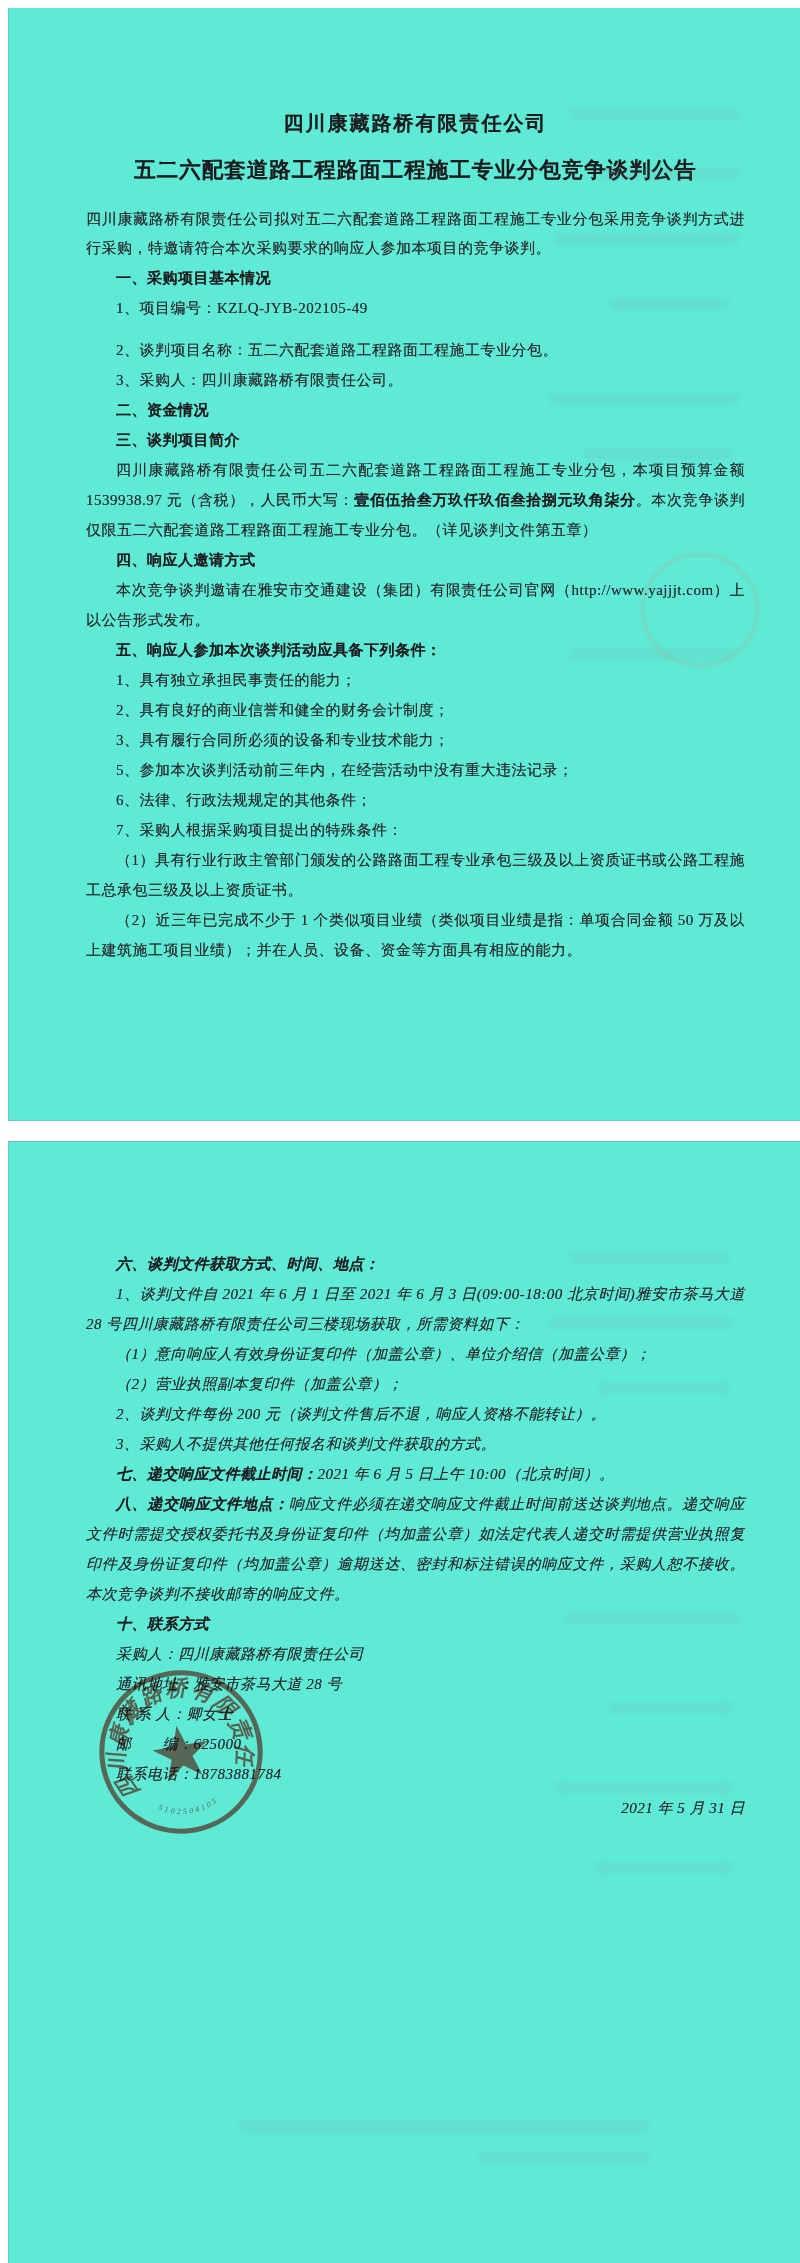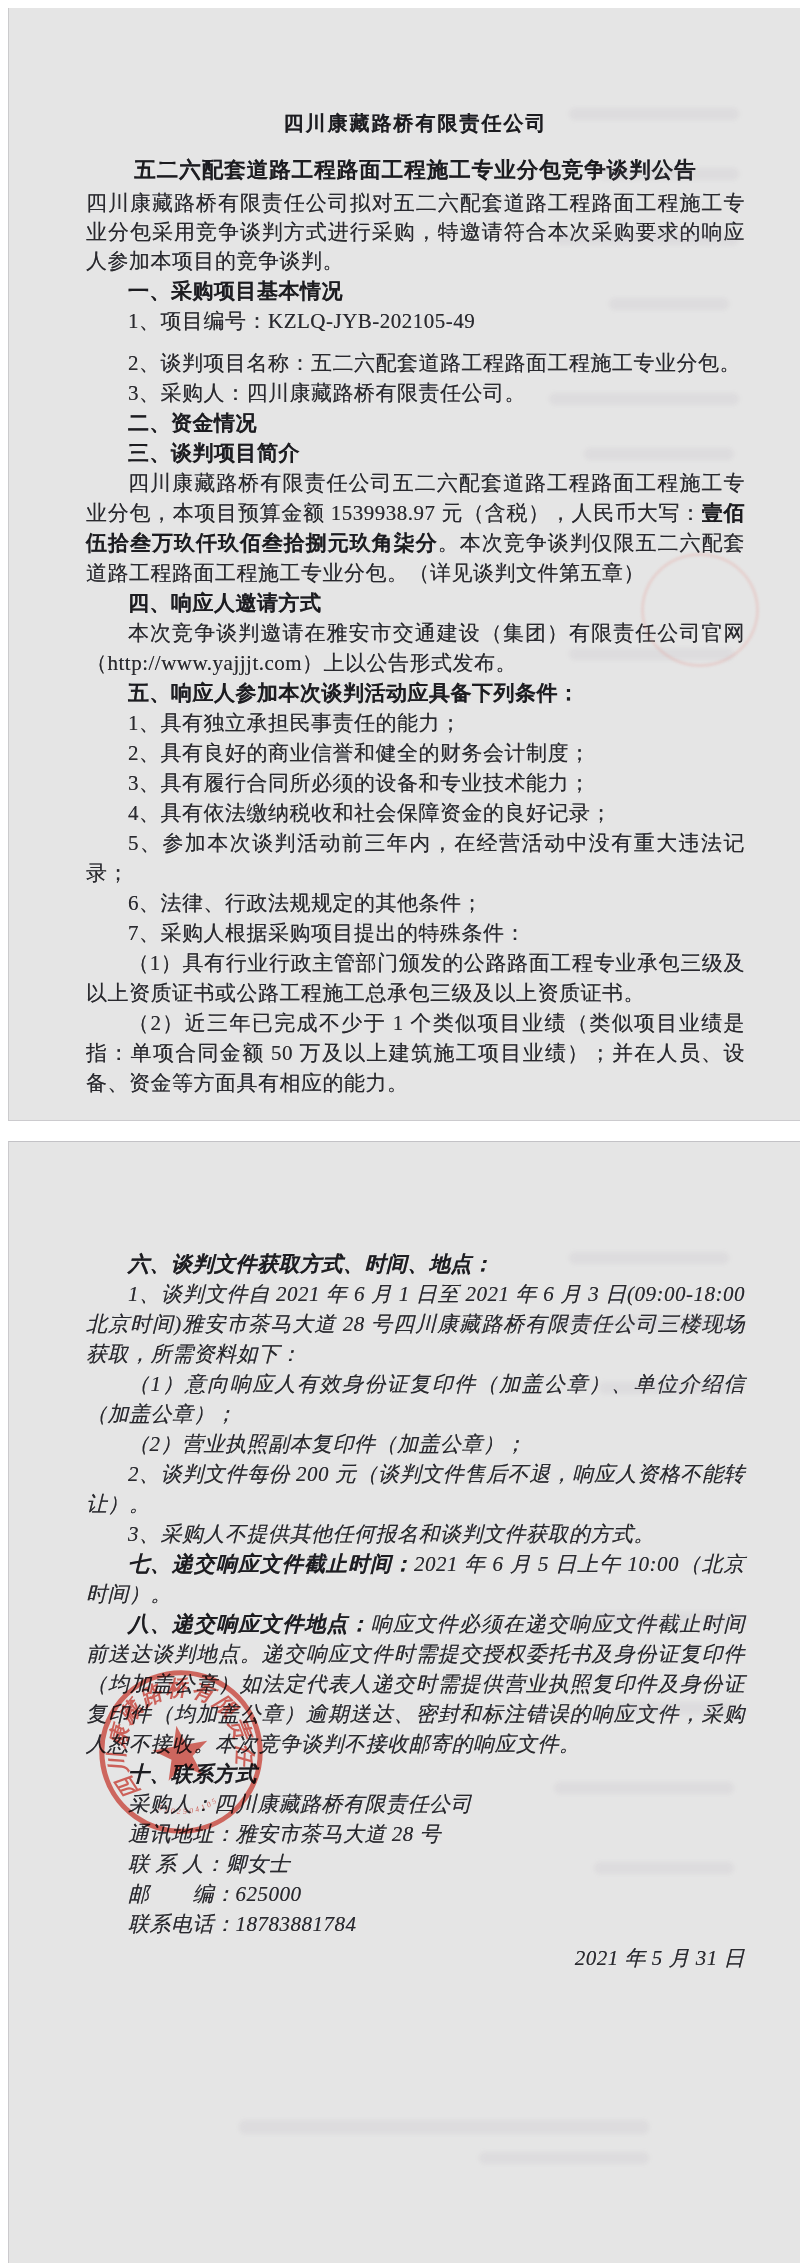--- a/index.html
+++ b/index.html
@@ -4,42 +4,42 @@
 <style>
   html,body{margin:0;padding:0;}
   body{
     width:800px;height:2263px;position:relative;overflow:hidden;
     background:#ffffff;
     font-family:"Liberation Serif","DejaVu Serif",serif;
     color:#2b2b2f;
   }
   .scan-page{
     position:absolute;left:8px;width:792px;
-    background:#e5e5e5;
+    background:#5eead4;
     border-left:1px solid rgba(70,65,80,.16);
     box-sizing:border-box;
   }
   #page1{
     top:8px;height:1113px;
     padding:100px 55px 0 77px;
     border-bottom:1px solid rgba(120,115,130,.22);
   }
   #page2{
     top:1141px;height:1394px;
     padding:107px 55px 0 77px;
     border-top:1px solid rgba(120,115,130,.30);
     font-style:italic;
   }
   .ln{
-    line-height:30px;font-size:21px;letter-spacing:.5px;
+    line-height:30px;font-size:15px;letter-spacing:.5px;
     text-align:justify;color:#29292e;
     text-shadow:0 0 .5px rgba(20,20,25,.55);
   }
   .t1{text-align:center;font-weight:bold;font-size:20px;letter-spacing:2px;margin-bottom:17px;color:#1c1c20;}
-  .t2{text-align:center;font-weight:bold;font-size:21.5px;letter-spacing:1px;margin-bottom:4px;color:#1c1c20;}
+  .t2{text-align:center;font-weight:bold;font-size:21.5px;letter-spacing:1px;margin-bottom:20px;color:#1c1c20;}
   .p0{line-height:29px;}
   .h{font-weight:bold;text-indent:2em;color:#1c1c20;}
   .p{text-indent:2em;}
   .li{text-indent:2em;}
   .mt{margin-top:12px;}
   .b{font-weight:bold;}
   .date{text-align:right;text-indent:0;margin-top:4px;}
   span.u{text-underline-offset:4px;}
   span.b{font-weight:bold;color:#1c1c20;}
 
@@ -75,21 +75,20 @@
       <div class="ln li"><span>3、采购人：四川康藏路桥有限责任公司。</span></div>
       <div class="ln h"><span>二、资金情况</span></div>
       <div class="ln h"><span>三、谈判项目简介</span></div>
       <div class="ln p"><span>四川康藏路桥有限责任公司五二六配套道路工程路面工程施工专业分包，本项目预算金额 </span><span class="u">1539938.97</span><span> 元（含税），人民币大写：</span><span class="b u">壹佰伍拾叁万玖仟玖佰叁拾捌元玖角柒分</span><span>。本次竞争谈判仅限五二六配套道路工程路面工程施工专业分包。（详见谈判文件第五章）</span></div>
       <div class="ln h"><span>四、响应人邀请方式</span></div>
       <div class="ln p"><span>本次竞争谈判邀请在雅安市交通建设（集团）有限责任公司官网（http://www.yajjjt.com）上以公告形式发布。</span></div>
       <div class="ln h"><span>五、响应人参加本次谈判活动应具备下列条件：</span></div>
       <div class="ln li"><span>1、具有独立承担民事责任的能力；</span></div>
       <div class="ln li"><span>2、具有良好的商业信誉和健全的财务会计制度；</span></div>
       <div class="ln li"><span>3、具有履行合同所必须的设备和专业技术能力；</span></div>
-      <div class="ln li"><span>4、具有依法缴纳税收和社会保障资金的良好记录；</span></div>
       <div class="ln li"><span>5、参加本次谈判活动前三年内，在经营活动中没有重大违法记录；</span></div>
       <div class="ln li"><span>6、法律、行政法规规定的其他条件；</span></div>
       <div class="ln li"><span>7、采购人根据采购项目提出的特殊条件：</span></div>
       <div class="ln p"><span>（1）具有行业行政主管部门颁发的公路路面工程专业承包三级及以上资质证书或公路工程施工总承包三级及以上资质证书。</span></div>
       <div class="ln p"><span>（2）近三年已完成不少于 1 个类似项目业绩（类似项目业绩是指：单项合同金额 50 万及以上建筑施工项目业绩）；并在人员、设备、资金等方面具有相应的能力。</span></div>
     </div>
 
   <div class="ghost" style="top:100px;left:560px;width:170px;"></div>
   <div class="ghost" style="top:160px;left:590px;width:140px;"></div>
   <div class="ghost" style="top:225px;left:545px;width:185px;"></div>

